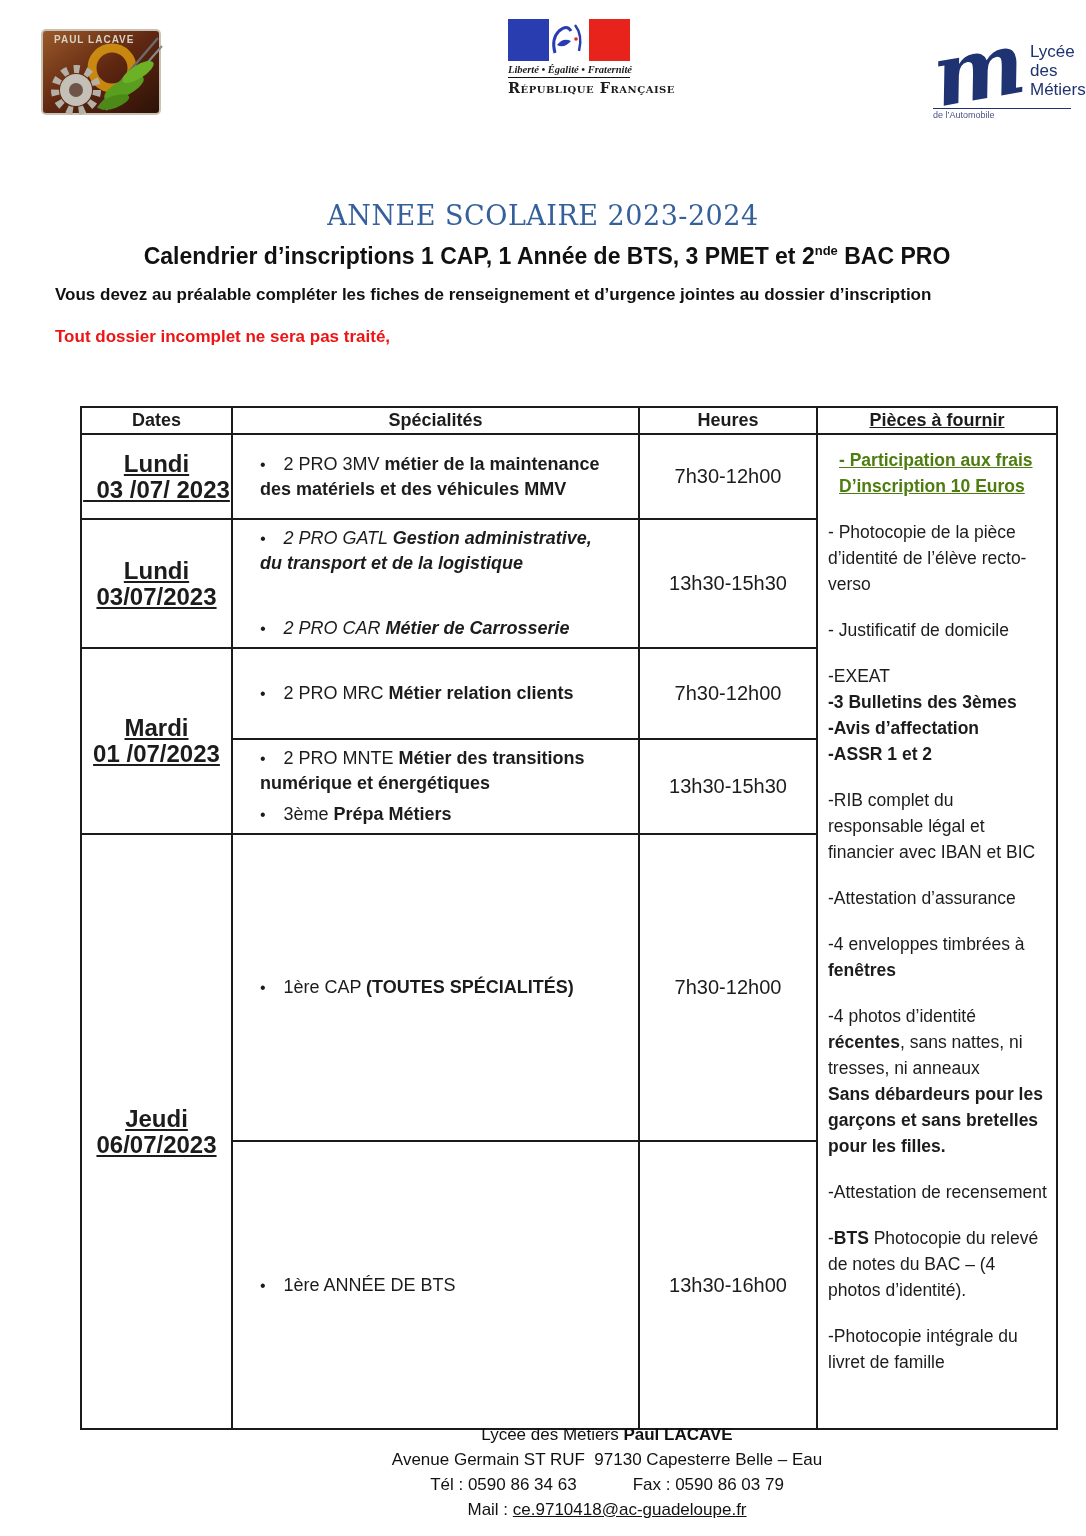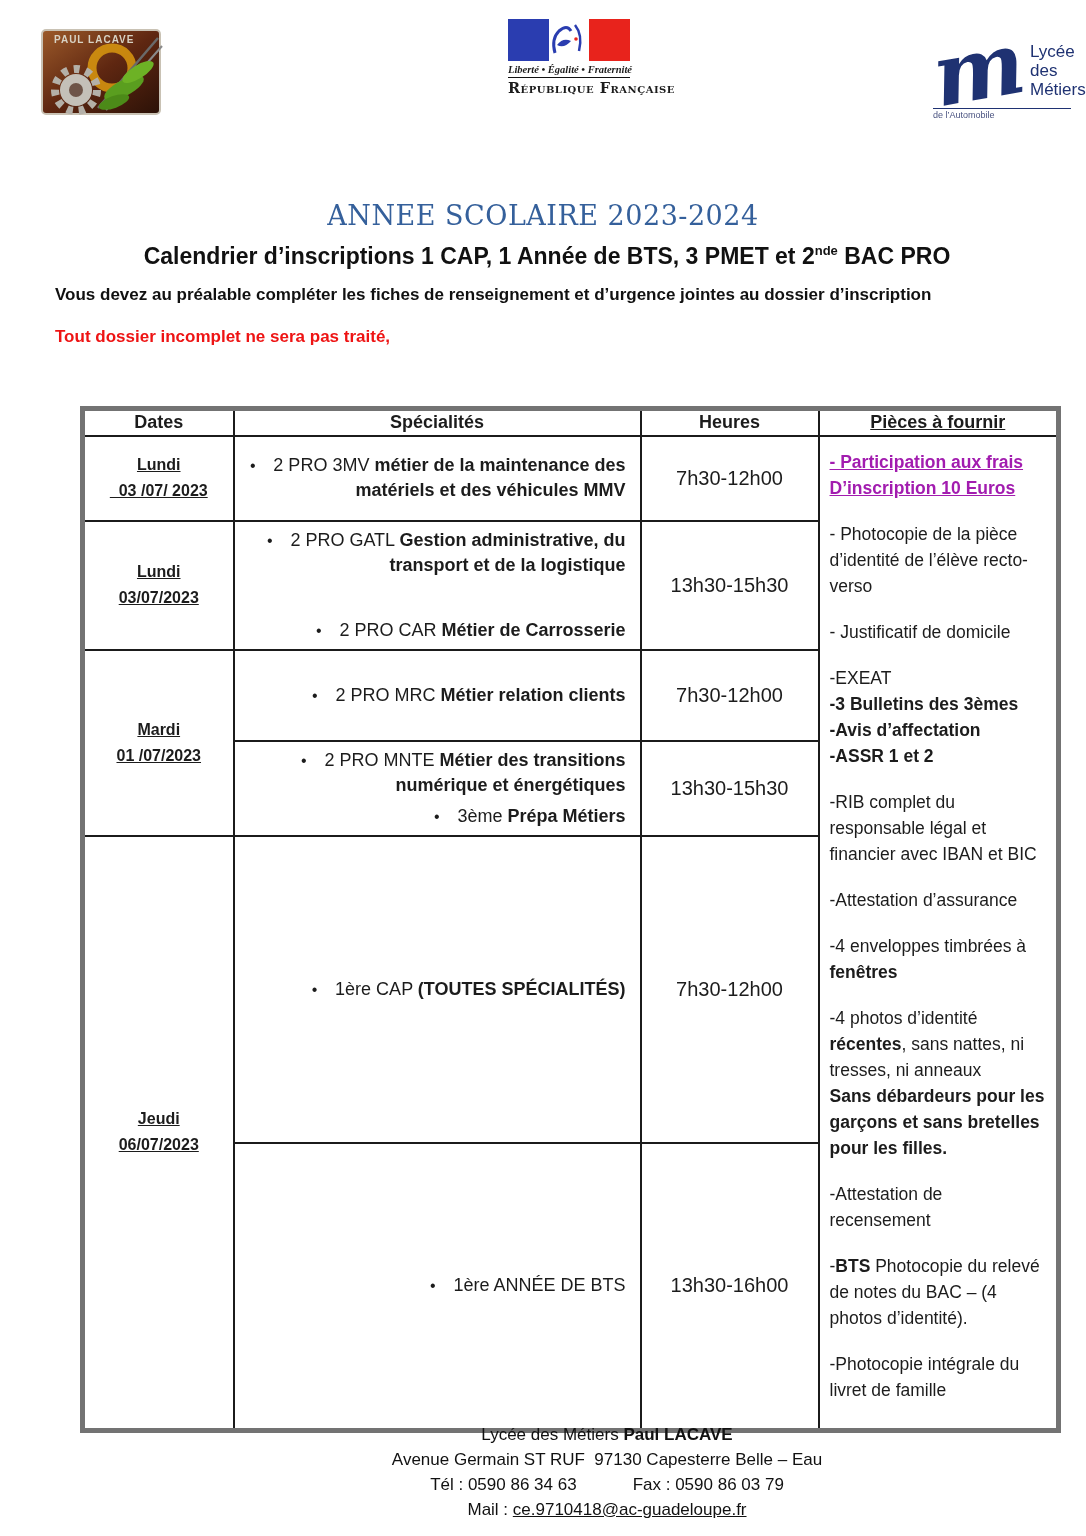--- a/index.html
+++ b/index.html
@@ -26,38 +26,38 @@
   
   #page-title { left:0; top:200px; width:1086px; text-align:center; font-family:"DejaVu Serif", serif; font-size:27px; color:#35609b; letter-spacing:0.5px; }
   #page-subtitle { left:4px; top:243px; width:1086px; text-align:center; font-size:23px; font-weight:bold; color:#111; }
   #page-subtitle sup { font-size:13px; }
   #page-instruction { left:55px; top:285px; width:990px; font-size:17px; font-weight:bold; color:#111; }
   #page-warning { left:55px; top:327px; width:990px; font-size:17px; font-weight:bold; color:#ee1414; }
 
   
   #cal-table { position:absolute; left:80px; top:406px; width:976px; border-collapse:collapse; table-layout:fixed; }
   #cal-table td, #cal-table th { border:2px solid #1b1b1b; }
-  #cal-table { border:5px solid #737373; }
+  #cal-table { border:1px solid #737373; }
   th.hdr { font-size:18px; font-weight:bold; height:27px; text-align:center; vertical-align:middle; padding:1px 0; }
   th.hdr .u { text-decoration:underline; }
-  .date-cell { text-align:center; vertical-align:middle; font-weight:bold; font-size:16px; line-height:26px; }
+  .date-cell { text-align:center; vertical-align:middle; font-weight:bold; font-size:24px; line-height:26px; }
   .date-line { text-decoration:underline; white-space:nowrap; }
-  .spec-cell { vertical-align:middle; text-align:right; font-size:18px; padding:6px 14px; }
+  .spec-cell { vertical-align:middle; text-align:left; font-size:18px; padding:6px 27px; }
   .spec-inner { display:flex; flex-direction:column; justify-content:center; gap:6px; }
-  .gap-lg .spec-inner { gap:40px; }
+  .gap-lg .spec-inner { gap:40px;font-style:italic; }
   .bullet { line-height:25px; }
   .bullet::before { content:"\2022\00a0\00a0\00a0\00a0"; font-size:16px; }
   .bullet .b { font-weight:bold; }
   .hours-cell { text-align:center; vertical-align:middle; font-size:20px; }
   .pieces-cell { vertical-align:top; padding:12px 9px 8px 10px; font-size:17.5px; line-height:26px; text-align:left; }
   .piece { margin-top:20px; }
   .piece:first-child { margin-top:0; }
   .piece.tight { margin-top:0;font-weight:bold; }
   .piece .b { font-weight:bold; }
-  .piece.red { color:#a21caf; font-weight:bold; text-decoration:underline; }
+  .piece.red { color:#4d7c0f; font-weight:bold; text-decoration:underline;margin-left:11px; }
 
   
   #footer { left:172px; top:1422px; width:870px; text-align:center; font-size:17px; line-height:25px; color:#111; }
   #footer .b { font-weight:bold; }
   #footer .gap { display:inline-block; width:56px; }
   #mail-link { color:#111; text-decoration:underline; }
 </style>
 </head>
 <body>
 

